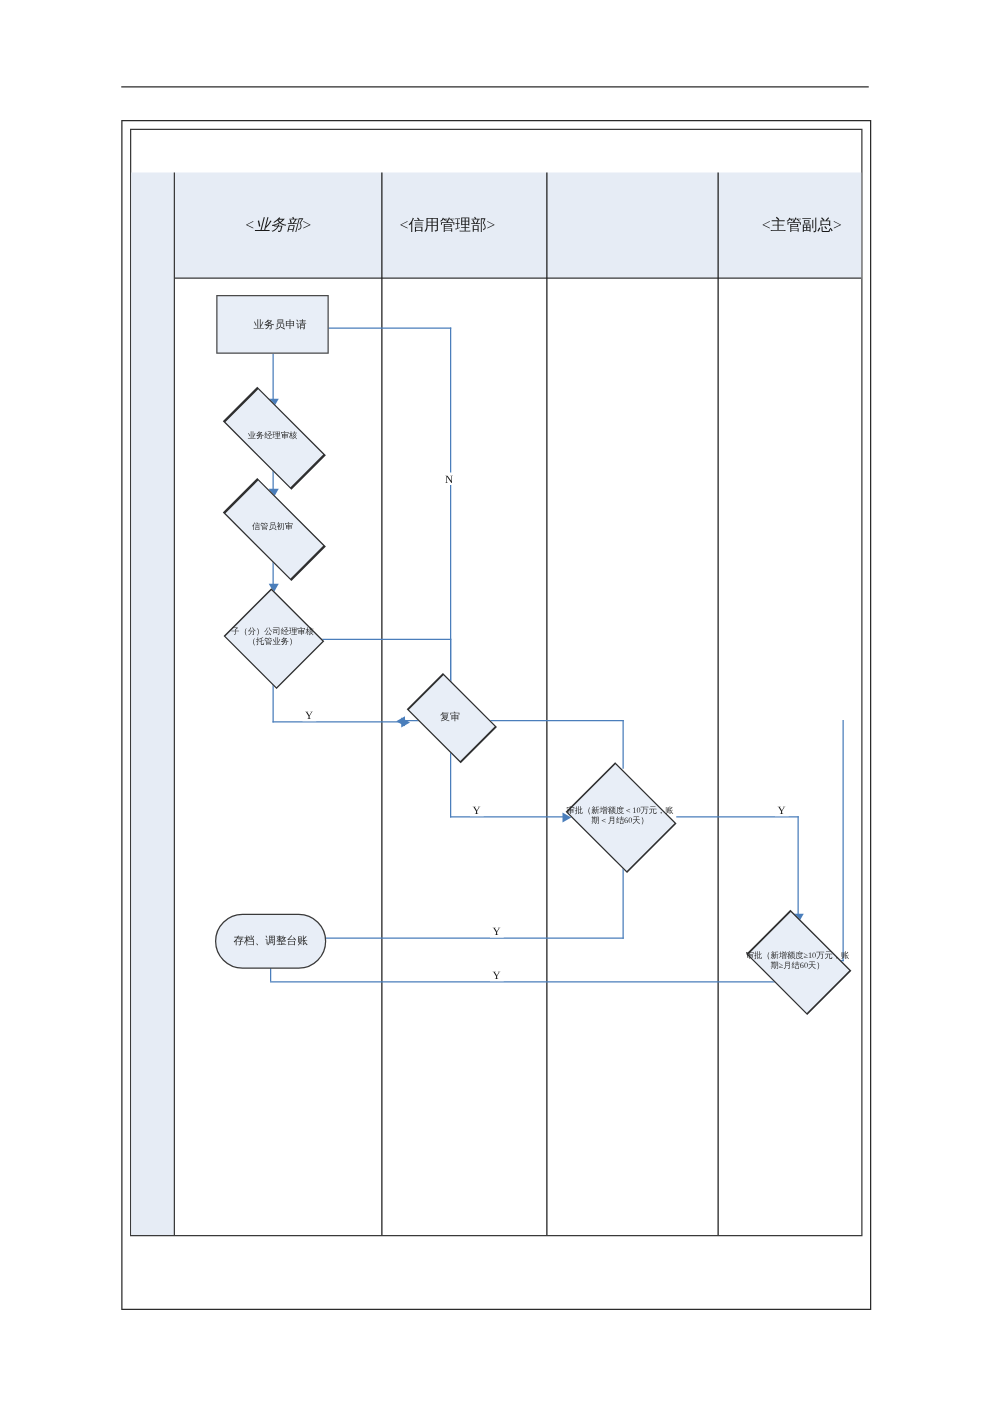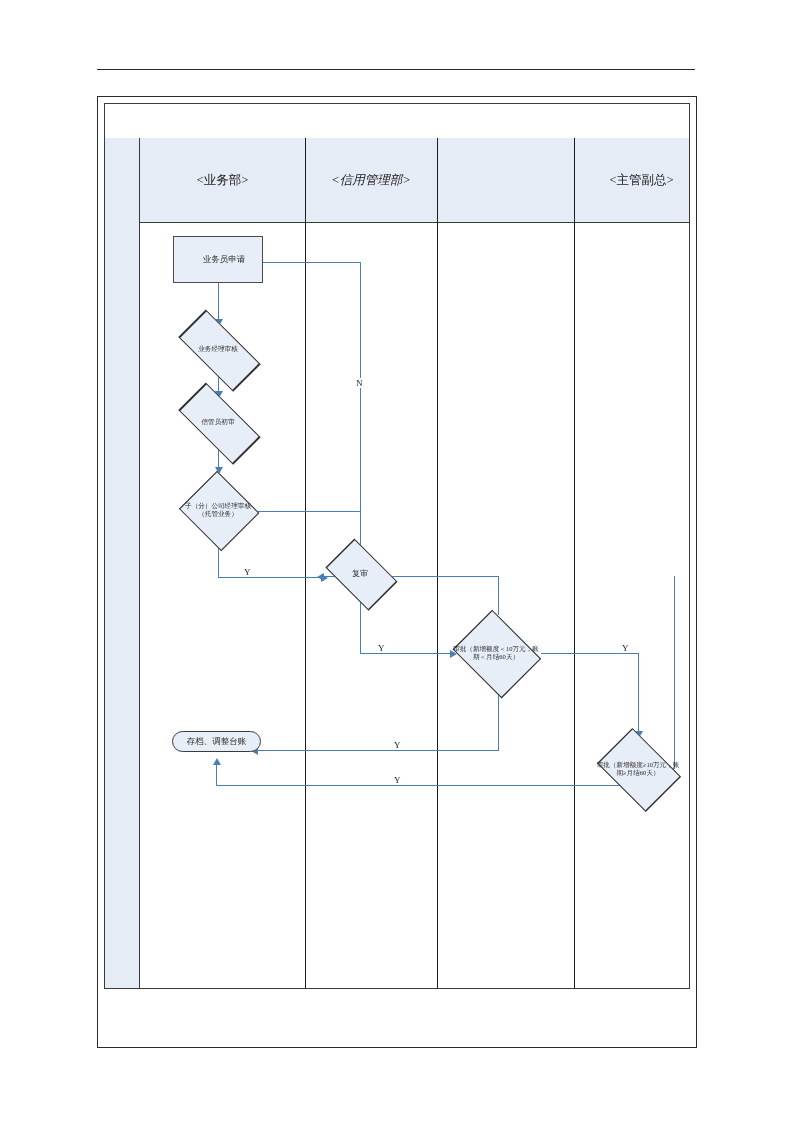--- a/index.html
+++ b/index.html
@@ -213,24 +213,24 @@
   <div id="header-rule"></div>
 
   <div id="outer-frame"></div>
 
   <div id="lane-table">
 
 
     <div id="left-strip"></div>
 
     <div id="role-header">
-      <div class="role-head" style="left:0px;   width:165px;">
+      <div class="role-head" style="left:0px;   width:165px;font-style:italic;">
         <span>&lt;业务部&gt;</span>
       </div>
-      <div class="role-head" style="left:165px; width:132px;font-style:italic;">
+      <div class="role-head" style="left:152px; width:132px;">
         <span>&lt;信用管理部&gt;</span>
       </div>
       <div class="role-head" style="left:434px; width:115px;padding-left:20px;">
         <span>&lt;主管副总&gt;</span>
       </div>
     </div>
 
     <div class="col-div" style="left:200px;"></div>
     <div class="col-div" style="left:332px;"></div>
     <div class="col-div" style="left:469px;"></div>
@@ -318,18 +318,18 @@
     <div class="node node-diamond" style="left:345px; top:512px; width:94px; height:76px;">
       <div class="dia-shape" style="width:53.7px; height:53.7px; margin-left:-26.85px; margin-top:-26.85px; transform: rotate(45deg) scale(1.24, 1.0);"></div>
       <div class="dia-label">审批（新增额度＜10万元，账期＜月结60天）</div>
     </div>
 
     <div class="node node-diamond" style="left:487px; top:632px; width:94px; height:68px;">
       <div class="dia-shape" style="width:48.1px; height:48.1px; margin-left:-24.05px; margin-top:-24.05px; transform: rotate(45deg) scale(1.38, 1.0);"></div>
       <div class="dia-label">审批（新增额度≥10万元，账期≥月结60天）</div>
     </div>
 
-    <div class="node node-round" style="left:68px; top:628px; width:89px; height:21px;">
+    <div class="node node-round" style="left:68px; top:628px; width:89px; height:44px;">
       <span>存档、调整台账</span>
     </div>
 
   </div>
 </div>
 
 </body></html>

